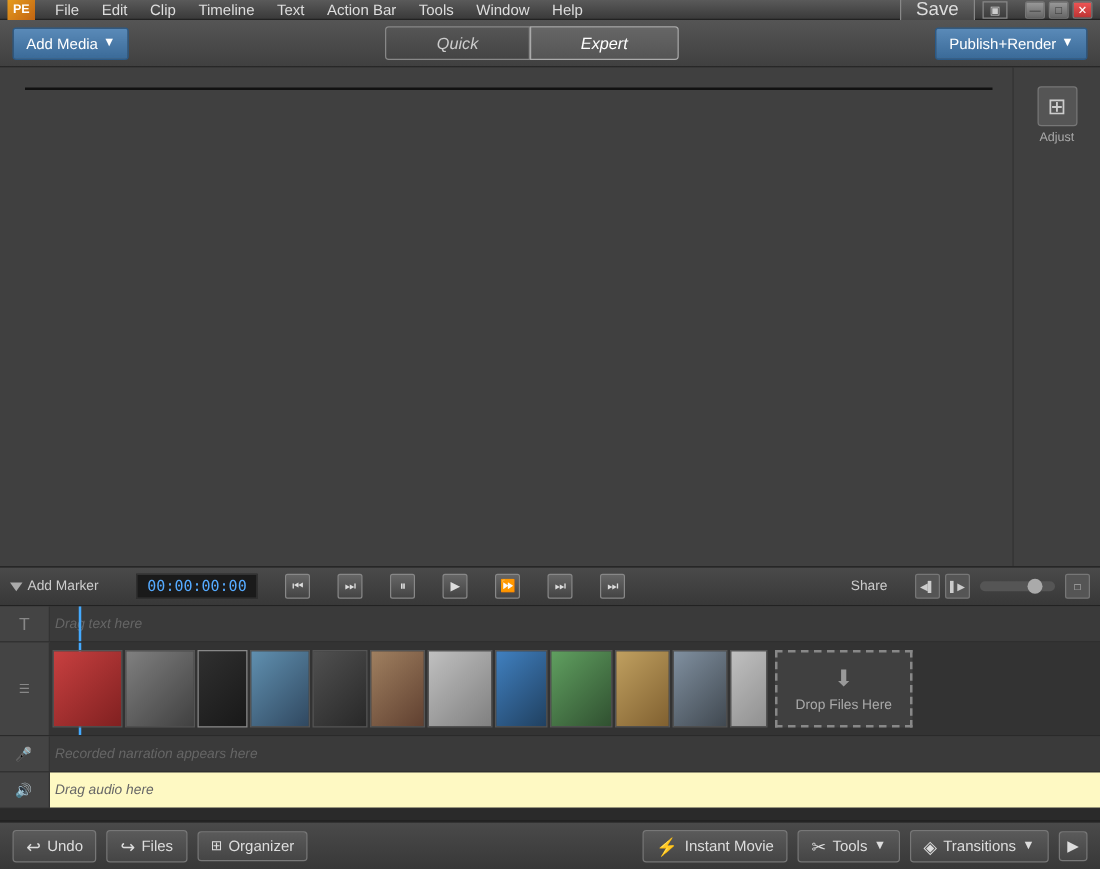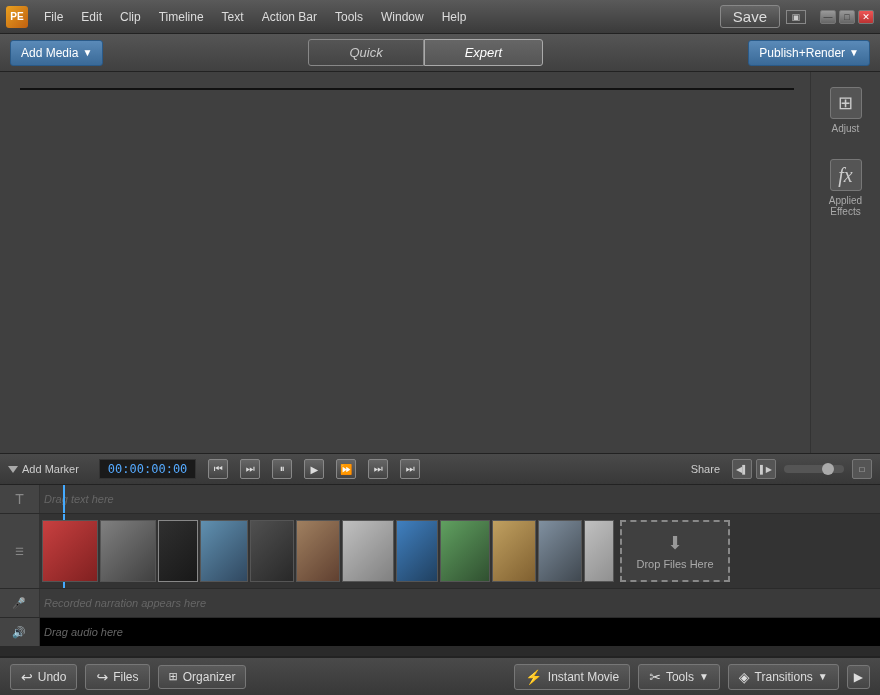--- a/index.html
+++ b/index.html
@@ -9,21 +9,21 @@
       background: #3a3a3a;
       font-family: 'Segoe UI', Tahoma, Geneva, Verdana, sans-serif;
       font-size: 12px;
       color: #ddd;
       overflow: hidden;
       user-select: none;
     }
 
     
     #title-bar {
-      height: 34px;
+      height: 16px;
       background: linear-gradient(to bottom, #5a5a5a, #3a3a3a);
       display: flex;
       align-items: center;
       padding: 0 6px;
       border-bottom: 1px solid #222;
     }
     #app-icon {
       width: 22px;
       height: 22px;
       background: linear-gradient(135deg, #e8a020, #c06010);
@@ -217,21 +217,21 @@
 
     
     #timeline-controls {
       height: 32px;
       background: linear-gradient(to bottom, #4a4a4a, #383838);
       display: flex;
       align-items: center;
       padding: 0 8px;
       border-top: 1px solid #222;
       border-bottom: 1px solid #222;
-      gap: 12px;
+      gap: 22px;
     }
     #add-marker-btn {
       display: flex;
       align-items: center;
       gap: 4px;
       cursor: pointer;
       color: #ccc;
       font-size: 11px;
     }
     .triangle-down { 
@@ -400,21 +400,21 @@
 
     
     #narration-track .track-content {
       height: 26px;
       background: #3a3a3a;
     }
 
     
     #audio-track .track-content {
       height: 26px;
-      background: #000000;
+      background: #fef9c3;
     }
 
     
     #scroll-track {
       height: 12px;
       background: #2a2a2a;
       border-bottom: 1px solid #222;
     }
 
     
@@ -537,26 +537,20 @@
           <div id="video-bg"></div>
           <div id="watermark">Created with  Adobe® Premiere® Elements trial version</div>
         </div>
       </div>
     </div>
 
     <div id="right-panel">
       <div class="right-panel-btn">
         <div class="right-panel-icon">⊞</div>
         <span class="right-panel-label">Adjust</span>
-      </div>
-      <div class="right-panel-btn">
-        <div class="right-panel-icon">
-            <span class="fx-icon">fx</span>
-          </div>
-        <span class="right-panel-label">Applied Effects</span>
       </div>
     </div>
   </div>
 
   <div id="timeline-section">
 
     <div id="timeline-controls">
       <div id="add-marker-btn">
         <div class="triangle-down"></div>
         <span>Add Marker</span>

